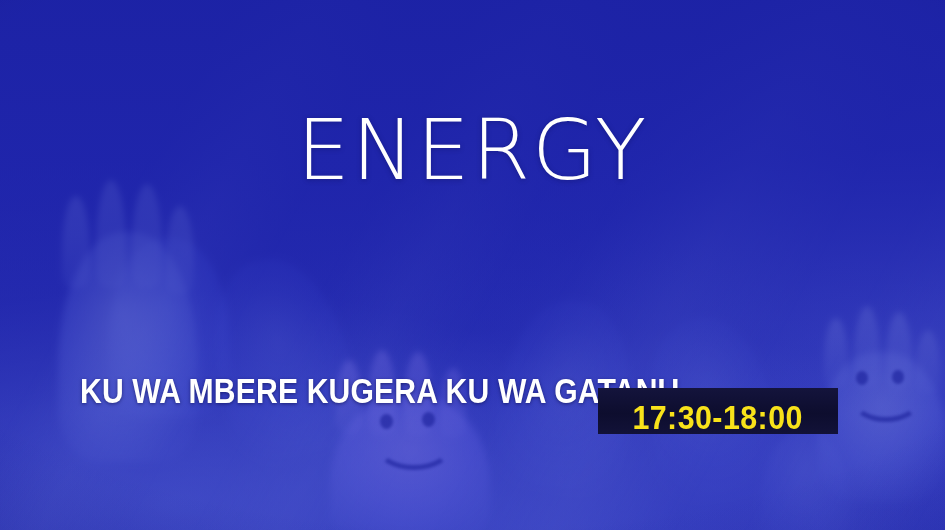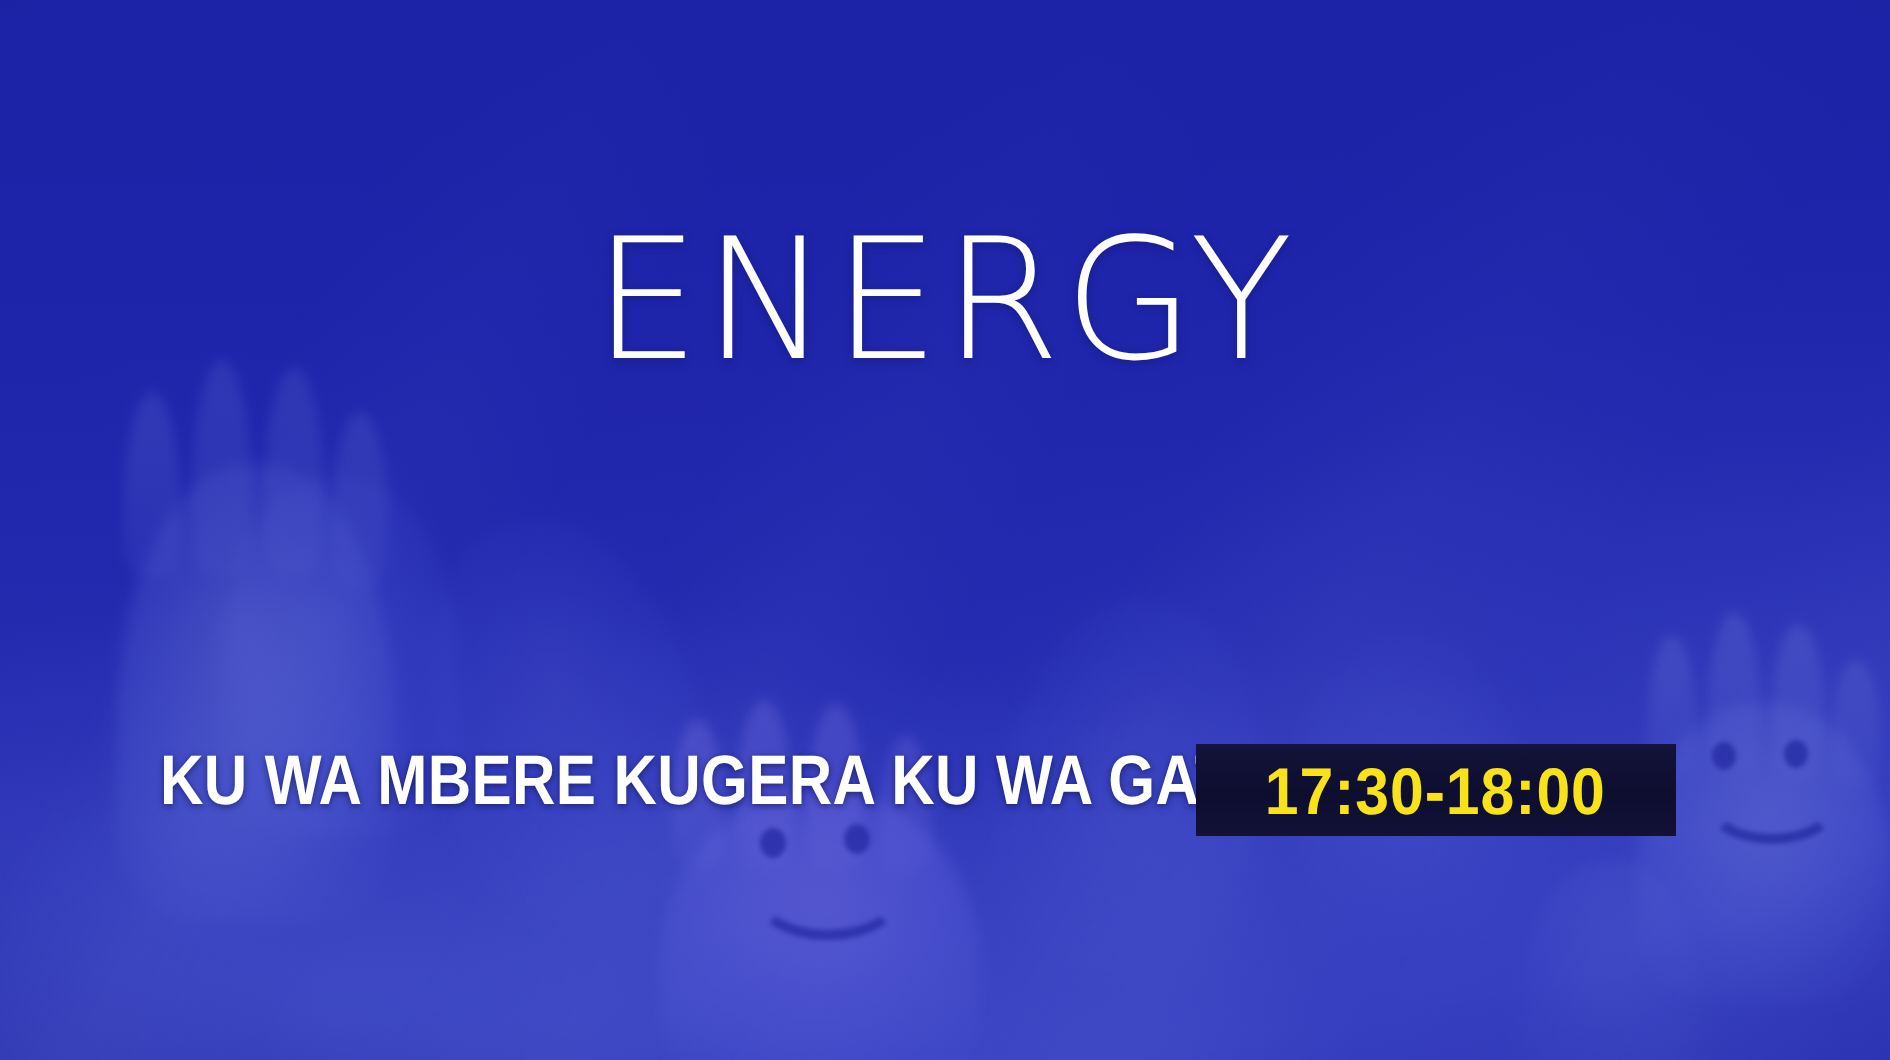--- a/index.html
+++ b/index.html
@@ -147,27 +147,27 @@
     letter-spacing: 0.2px;
     transform: scaleX(0.86);
     transform-origin: left center;
     white-space: nowrap;
     text-shadow: 0 1px 4px rgba(8,10,60,0.55);
   }
 
   .time-badge {
     position: absolute;
     left: 598px;
-    top: 372px;
+    top: 388px;
     width: 240px;
     height: 46px;
     background: #101036;
     background: linear-gradient(180deg, #14143c 0%, #0d0d2e 55%, #121238 100%);
     display: flex;
-    align-items: center;
+    align-items: flex-end;
     justify-content: center;
   }
   .time-badge .time-text {
     color: #f8e21a;
     font-family: "Liberation Sans Narrow", "Liberation Sans", sans-serif;
     font-weight: 700;
     font-size: 33px;
     line-height: 1;
     letter-spacing: 0.5px;
     transform: scaleX(0.92);

